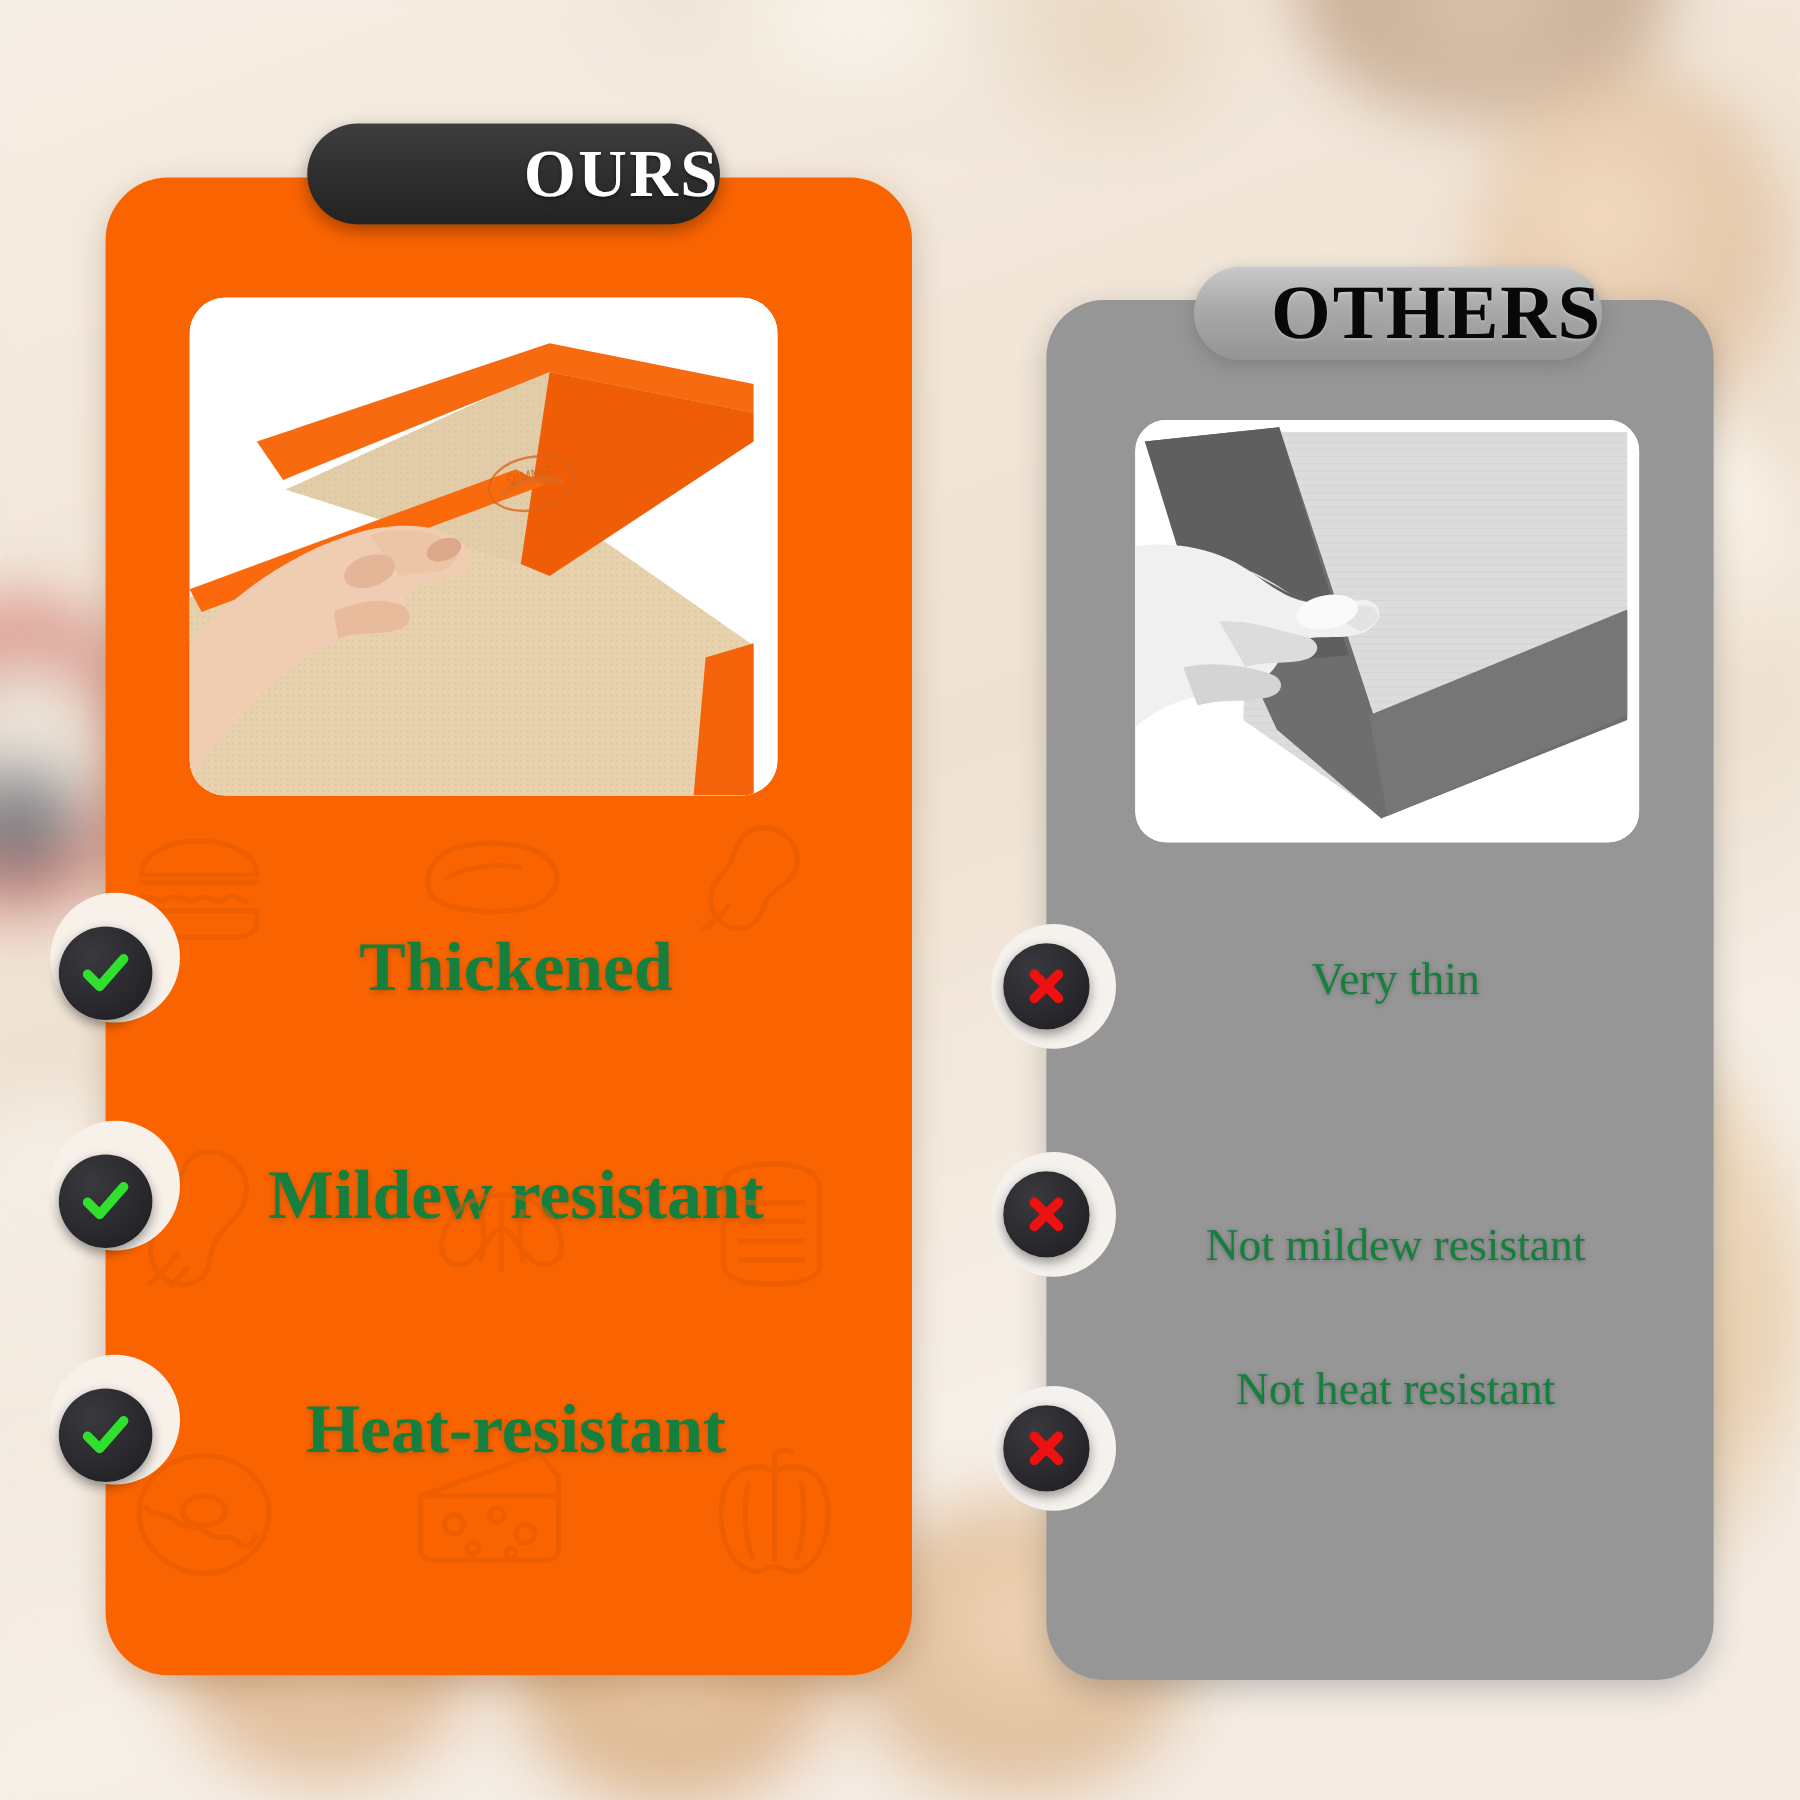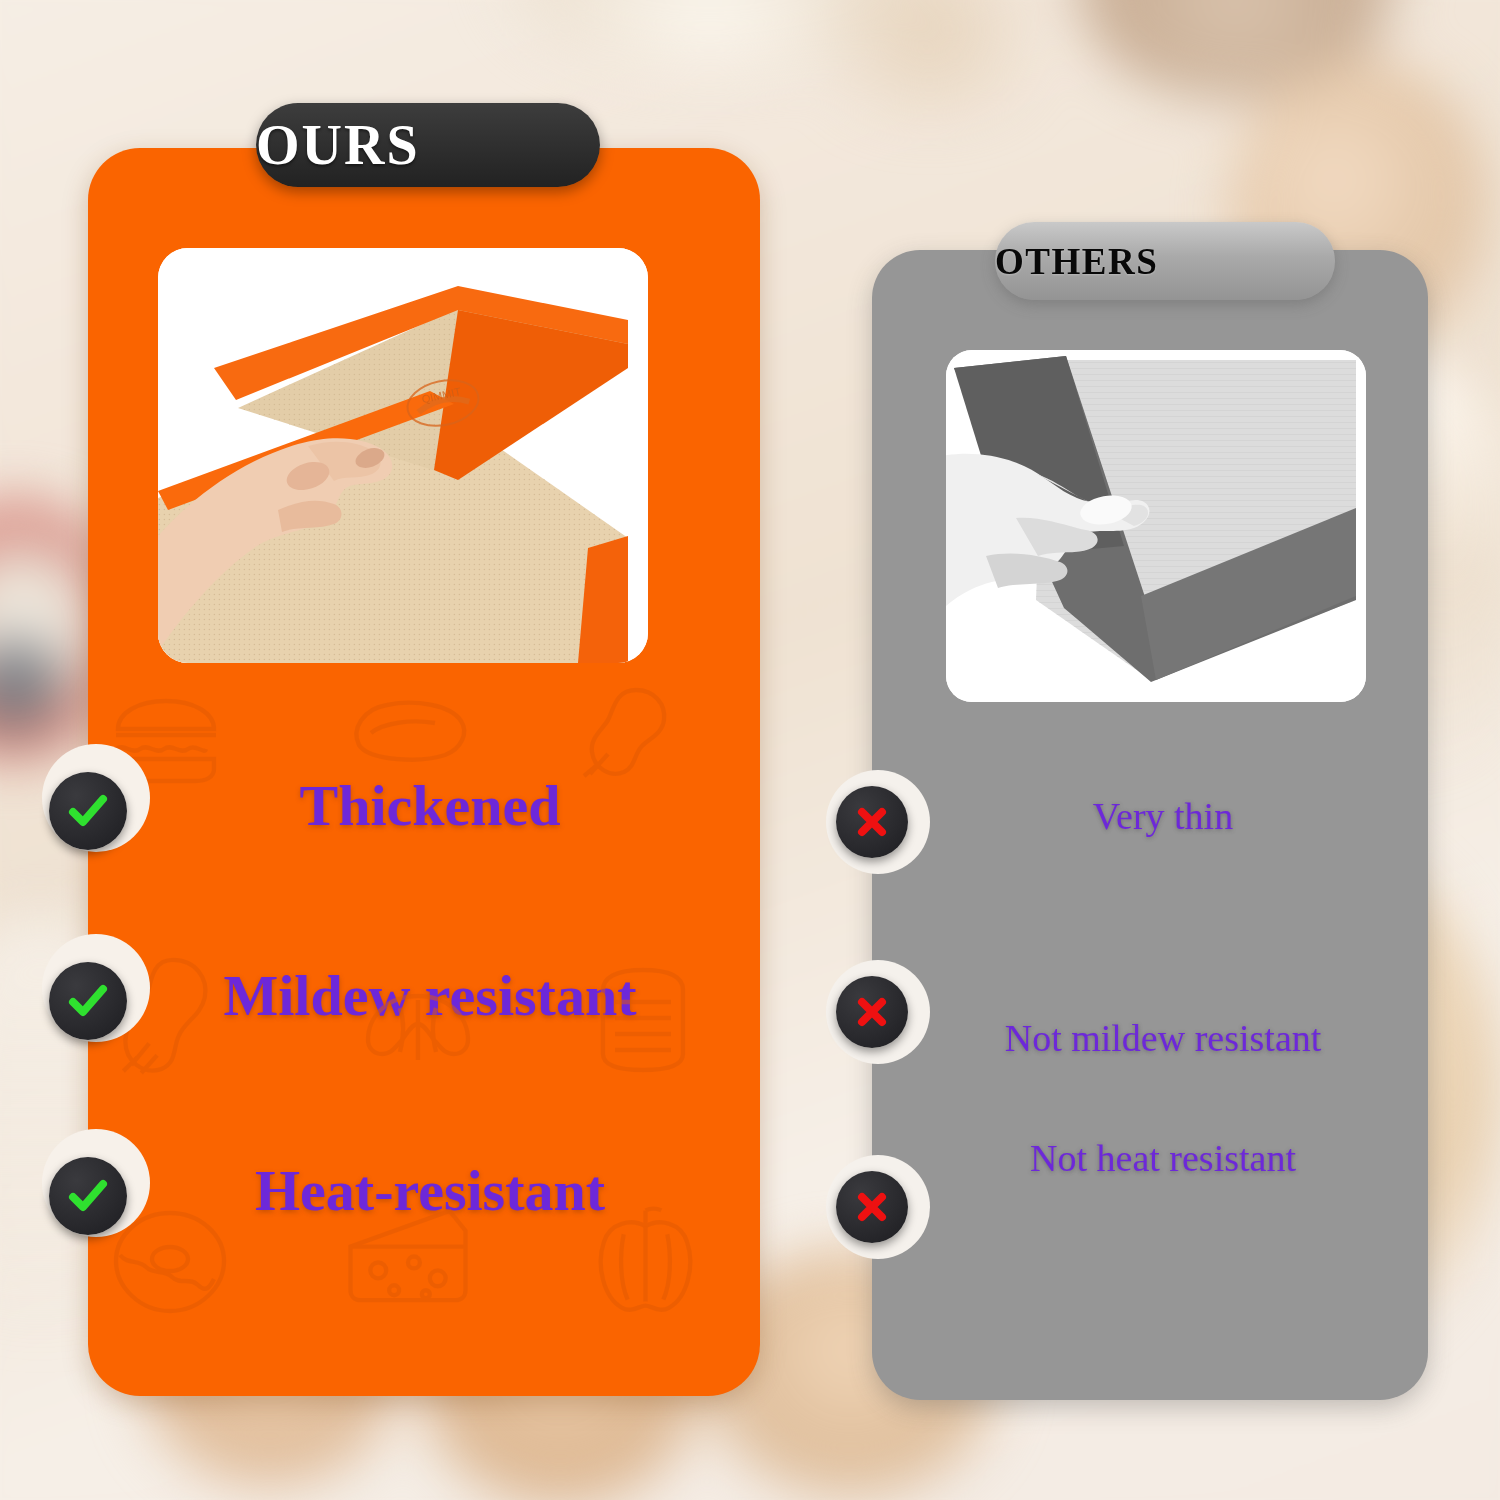--- a/index.html
+++ b/index.html
@@ -59,53 +59,53 @@
   #gray-panel{
     left:872px;top:250px;width:556px;height:1150px;
   }
   #gray-shape{
     position:absolute;inset:0;background:#969696;border-radius:48px;
     box-shadow:0 8px 24px rgba(80,80,80,.3);
   }
 
   
   .pill{
-    position:absolute;display:flex;align-items:center;justify-content:flex-start;
+    position:absolute;display:flex;align-items:center;justify-content:flex-end;
     border-radius:999px;z-index:6;
   }
   #ours-pill{
     left:256px;top:103px;width:344px;height:84px;
     background:linear-gradient(180deg,#3d3d3d 0%,#303030 48%,#222 100%);
     box-shadow:0 5px 14px rgba(0,0,0,.35);
   }
   #ours-pill .pill-text{
     color:#fff;font-size:56px;font-weight:bold;letter-spacing:2px;
     text-shadow:0 2px 3px rgba(0,0,0,.5);
   }
   #others-pill{
     left:995px;top:222px;width:340px;height:78px;
     background:linear-gradient(180deg,#c9c9c9 0%,#a9a9a9 45%,#949494 100%);
     box-shadow:0 5px 14px rgba(90,90,90,.35);
   }
   #others-pill .pill-text{
-    color:#080808;font-size:37px;font-weight:bold;letter-spacing:1.5px;
+    color:#080808;font-size:64px;font-weight:bold;letter-spacing:1.5px;
     text-shadow:0 1px 2px rgba(255,255,255,.25);
   }
   .badge{
     position:absolute;border-radius:50%;
     display:flex;align-items:center;justify-content:center;
     background:radial-gradient(circle at 35% 30%,#3a3a3e 0%,#2a2a2e 55%,#1c1c20 100%);
     box-shadow:0 4px 10px rgba(0,0,0,.4);
     z-index:7;
   }
   .badge svg{display:block;}
 
   .feat-label{
     position:absolute;text-align:center;
-    color:#6d28d9;line-height:1.05;
+    color:#15803d;line-height:1.05;
   }
   .feat-ours{
     font-size:58px;font-weight:bold;
     text-shadow:0 2px 5px rgba(120,50,0,.38);
   }
   .feat-others{
     font-size:38px;font-weight:normal;
     text-shadow:0 1px 4px rgba(60,60,60,.45);
   }
 </style>

